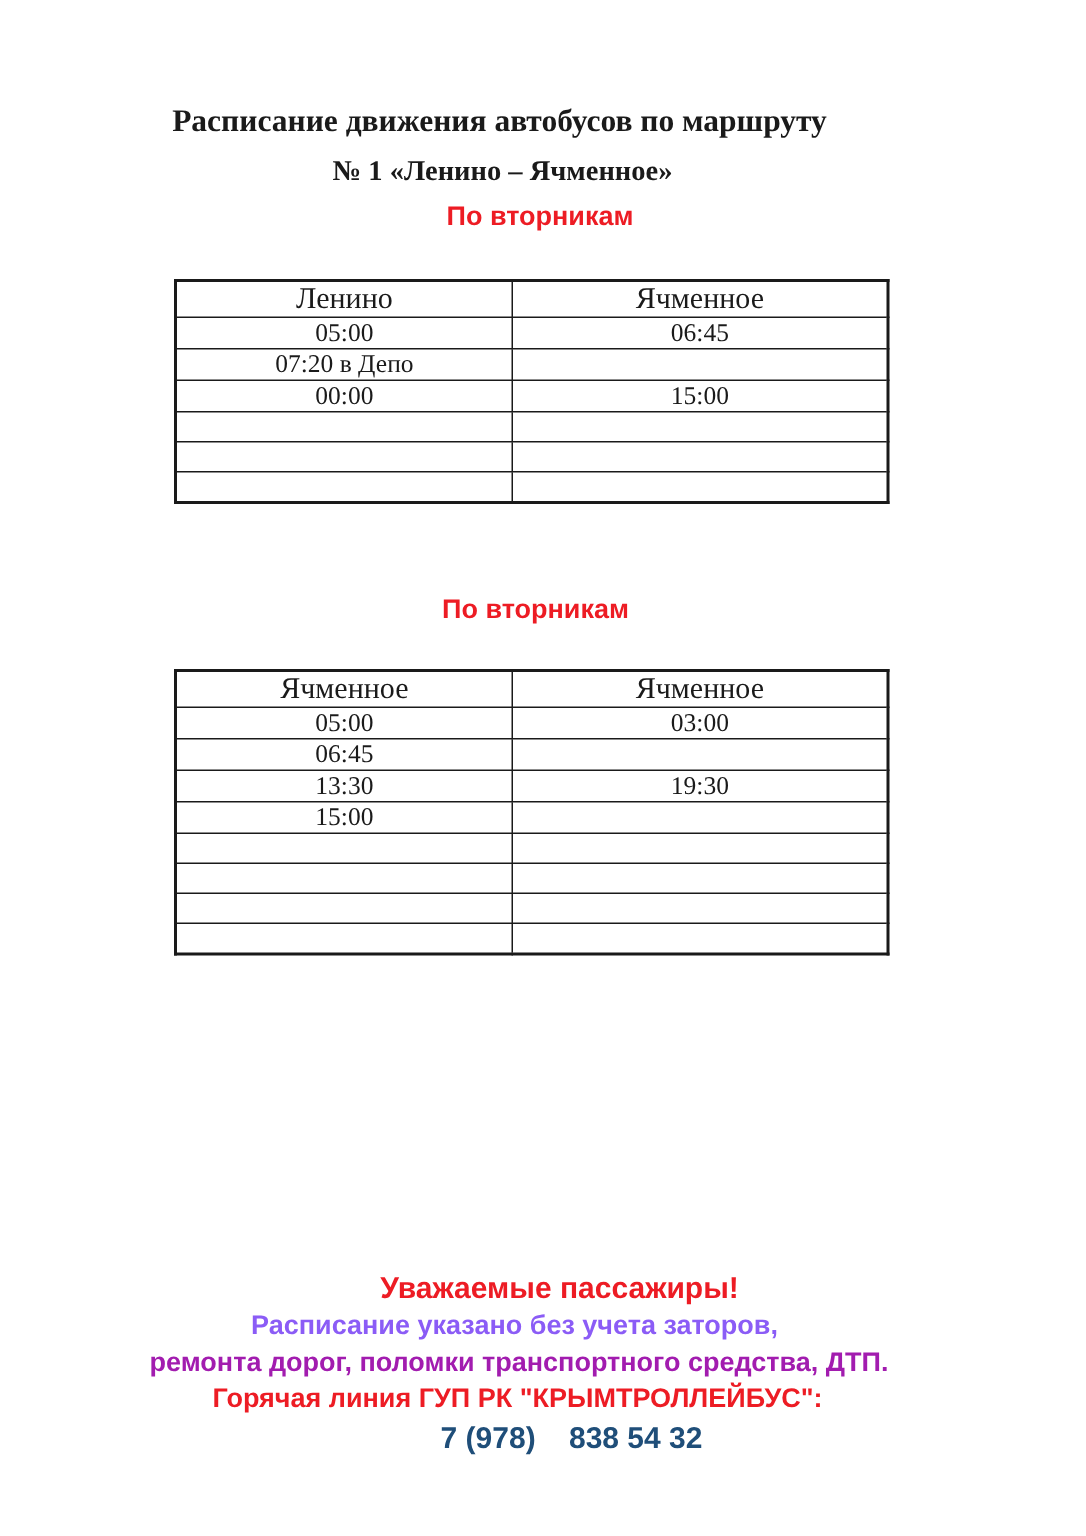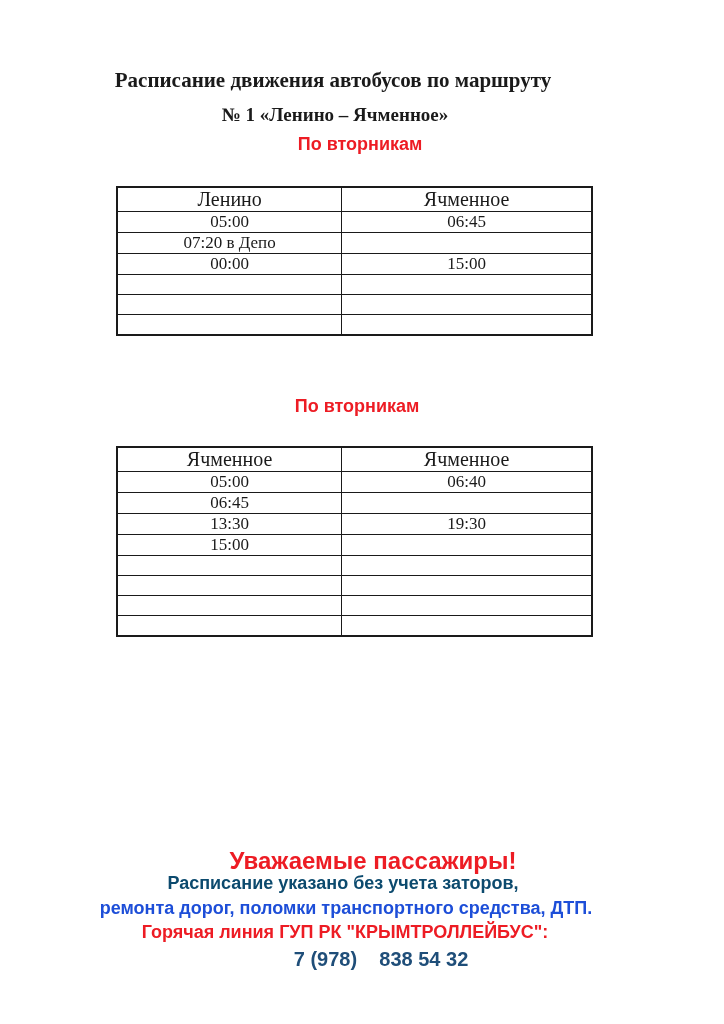--- a/index.html
+++ b/index.html
@@ -58,23 +58,23 @@
     height: 21px;
   }
   .timetable td {
     font-size: 17px;
     height: 19px;
   }
   .col-a { width: 47.3%; }
   .col-b { width: 52.7%; }
 
   
-  .fh     { left: 373px; top: 836px; font-size: 24px; }
-  .fl1    { left: 343px; top: 862px; font-size: 18px; color: #0c4a6e; }
-  .fl2    { left: 346px; top: 887px; font-size: 18px; color: #1d4ed8; }
+  .fh     { left: 373px; top: 836px; font-size: 20px; }
+  .fl1    { left: 343px; top: 862px; font-size: 18px; color: #8b5cf6; }
+  .fl2    { left: 346px; top: 887px; font-size: 18px; color: #a21caf; }
   .fl3    { left: 345px; top: 911px; font-size: 18px; }
   .fphone { left: 381px; top: 936px; font-size: 20px; color: var(--blue, #1F4E79); }
 </style>
 </head>
 <body>
 
 <div class="page">
 
   <div class="line title">Расписание движения автобусов по маршруту</div>
 
@@ -129,21 +129,21 @@
       </colgroup>
   <thead>
         <tr>
           <th>Ячменное</th>
           <th>Ячменное</th>
         </tr>
       </thead>
       <tbody>
         <tr>
           <td>05:00</td>
-          <td>06:40</td>
+          <td>03:00</td>
         </tr>
         <tr>
           <td>06:45</td>
           <td></td>
         </tr>
         <tr>
           <td>13:30</td>
           <td>19:30</td>
         </tr>
         <tr>

